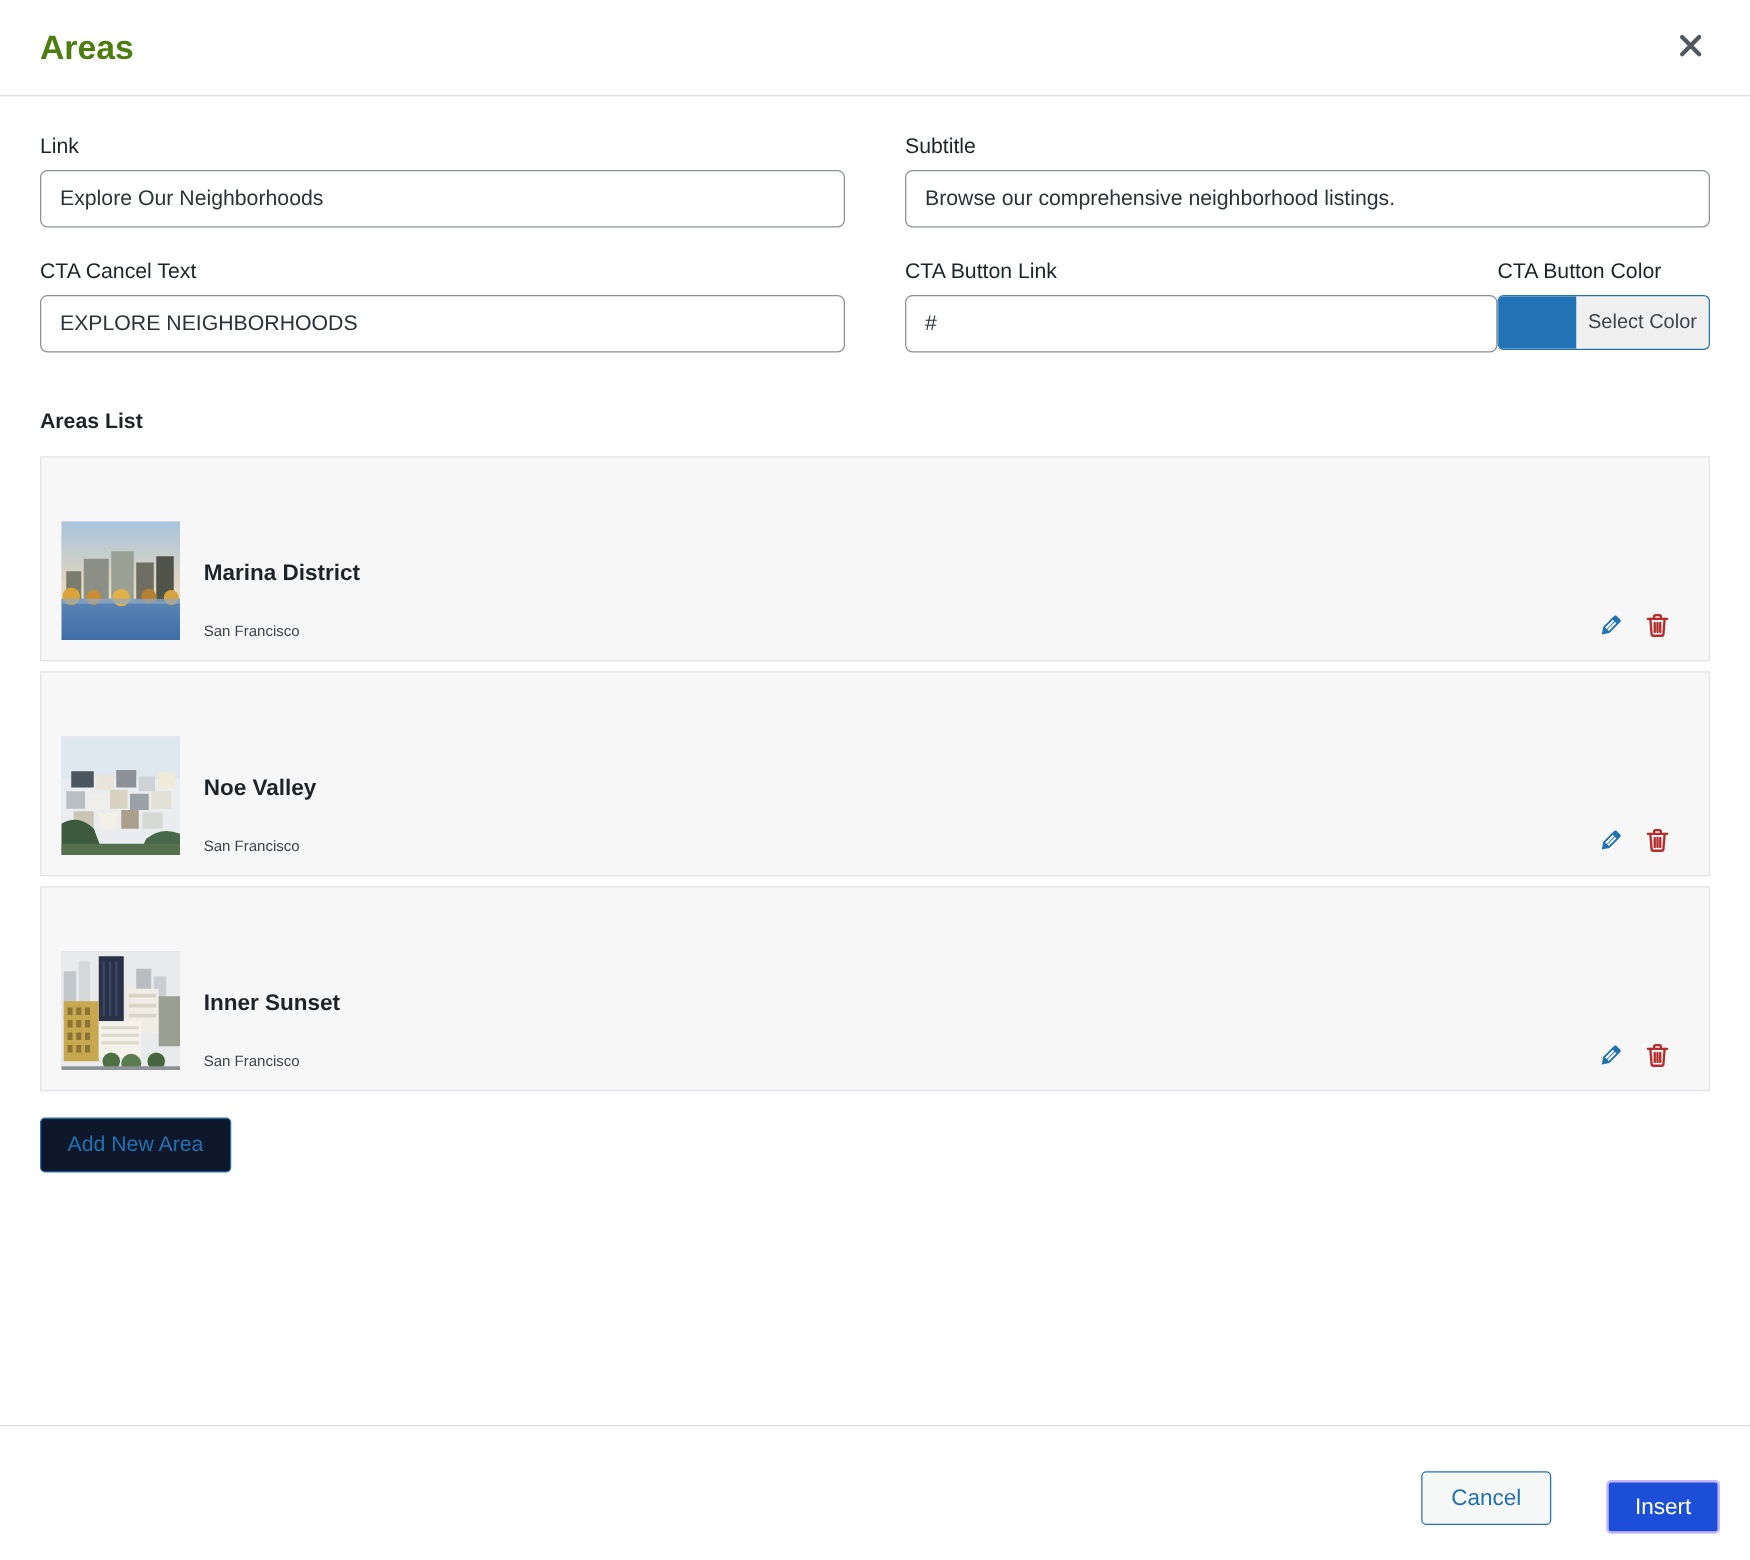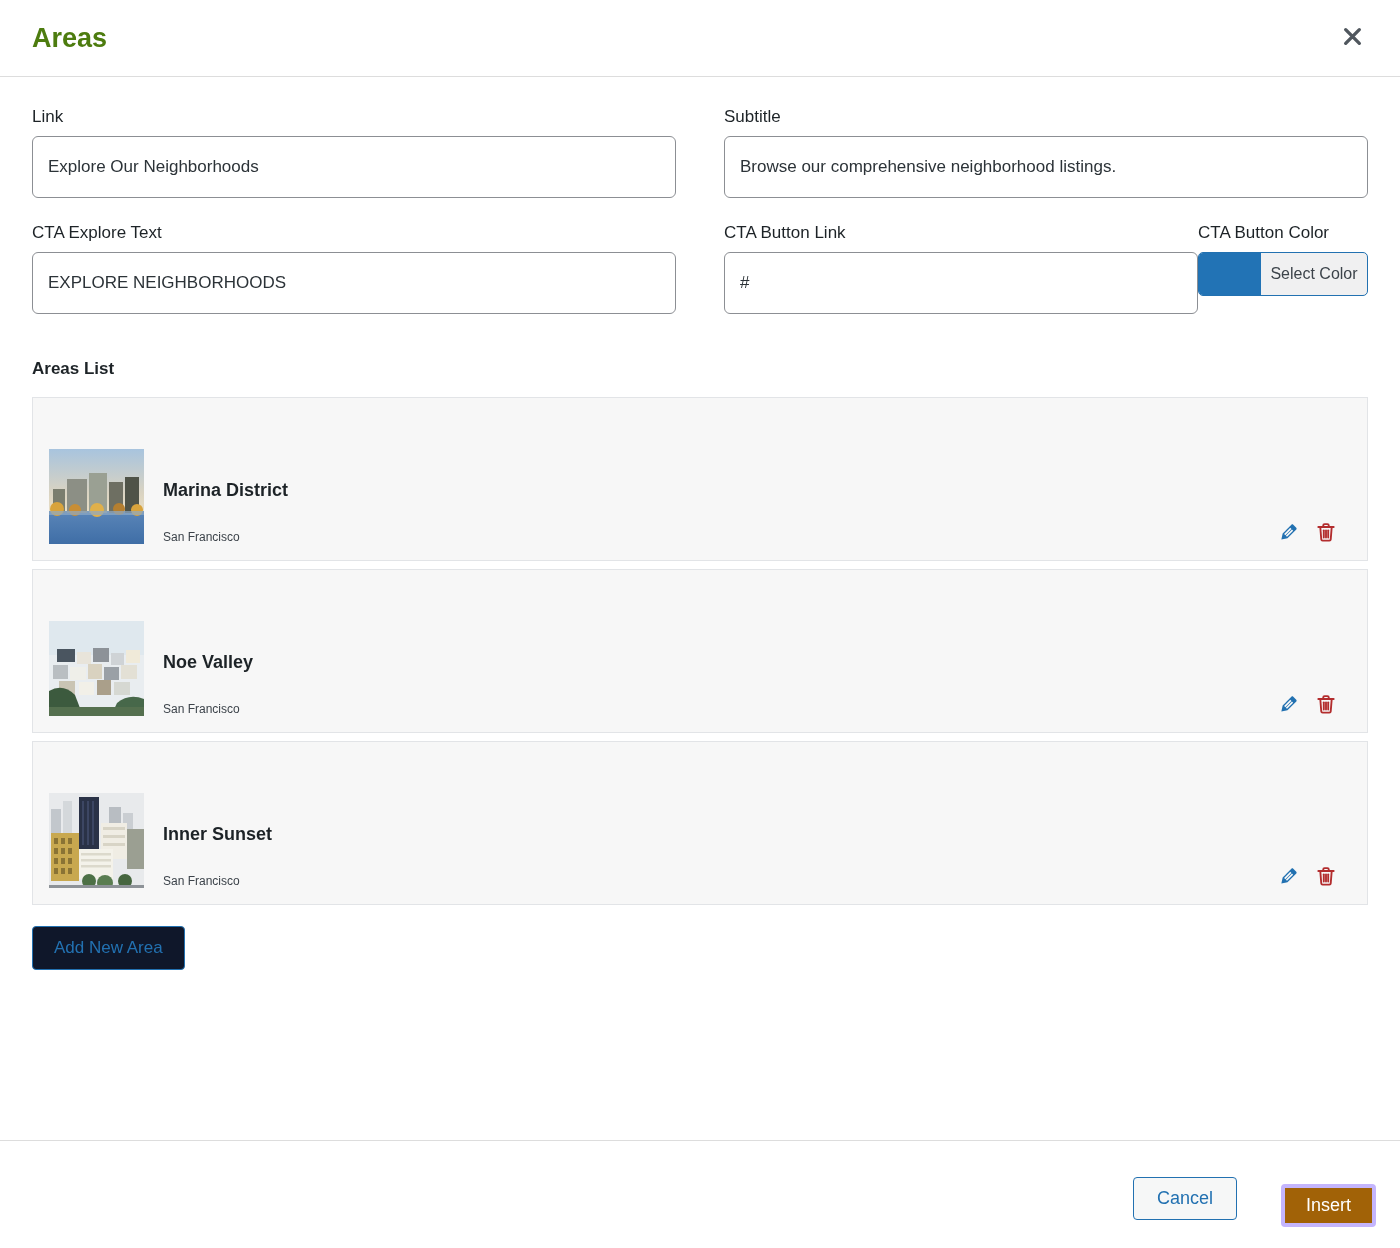--- a/index.html
+++ b/index.html
@@ -30,21 +30,21 @@
   }
 
   
   .modal-body { flex: 1 1 auto; padding: 30px 32px 0 32px; overflow: hidden; }
 
   .form-row { display: flex; gap: 48px; }
   .form-row + .form-row { margin-top: 25px; }
   .col { flex: 1 1 0; min-width: 0; }
   .field-label { display: block; font-size: 17px; color: #1d2327; margin-bottom: 9px; }
   .text-input {
-    width: 100%; height: 62px;
+    width: 100%; height: 46px;
     border: 1px solid #8c8f94; border-radius: 6px;
     padding: 0 15px; font-size: 17px; color: #2c3338;
     font-family: "Liberation Sans", "DejaVu Sans", sans-serif;
     background: #fff; outline: none;
   }
 
   .link-color-row { display: flex; }
   .link-col { flex: 1 1 0; }
   .color-col { flex: 0 0 170px; }
   .color-picker-btn {
@@ -110,21 +110,21 @@
   }
   .btn {
     height: 43px; border-radius: 4px; font-size: 18px; cursor: pointer;
     font-family: "Liberation Sans", "DejaVu Sans", sans-serif;
   }
   .btn-secondary {
     background: #f6f7f7; border: 1px solid #2271b1; color: #2271b1;
     padding: 0 23px;
   }
   .btn-primary {
-    background: #a16207; border: 4px solid #c4b5fd; color: #ffffff;
+    background: #1d4ed8; border: 2px solid #c4b5fd; color: #ffffff;
     padding: 0 21px;
     margin-top: 14px;
   }
 </style>
 </head>
 <body>
 
 <div class="modal-header">
   <div class="modal-title">Areas</div>
   <button class="close-btn">
@@ -146,21 +146,21 @@
     </div>
     <div class="col">
       <label class="field-label">Subtitle</label>
       <input class="text-input" type="text" value="Browse our comprehensive neighborhood listings." style="">
     </div>
   </div>
 
   
   <div class="form-row">
     <div class="col">
-      <label class="field-label">CTA Explore Text</label>
+      <label class="field-label">CTA Cancel Text</label>
       <input class="text-input" type="text" value="EXPLORE NEIGHBORHOODS" style="">
     </div>
     <div class="col">
       <div class="link-color-row">
         <div class="link-col">
           <label class="field-label">CTA Button Link</label>
           <input class="text-input" type="text" value="#" style="">
         </div>
         <div class="color-col">
           <label class="field-label">CTA Button Color</label>

